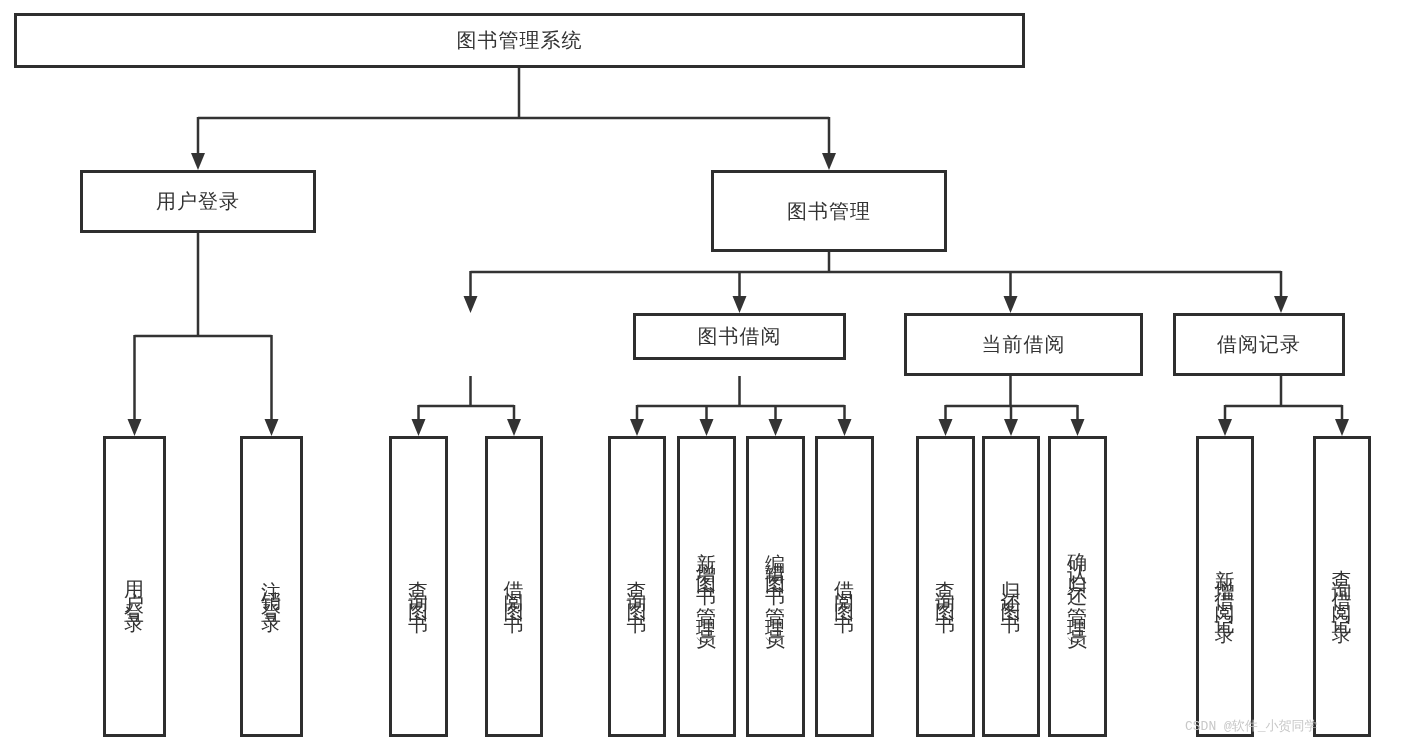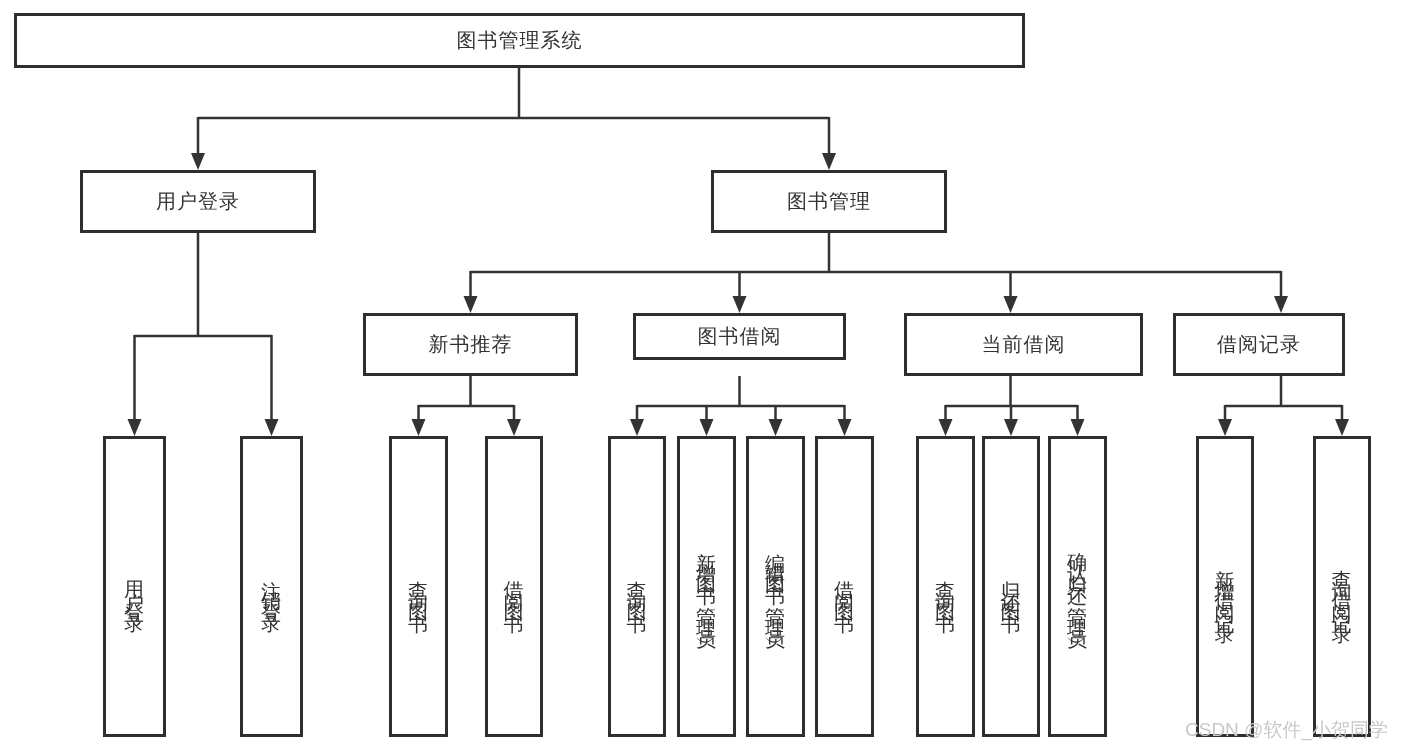--- a/index.html
+++ b/index.html
@@ -47,24 +47,25 @@
     font-size: 20px;
     line-height: 1;
     letter-spacing: 11px;
     color: #333333;
     white-space: nowrap;
   }
   .watermark {
     position: absolute;
     left: 1185px;
     top: 717px;
-    font-size: 19px;
+    font-size: 13px;
     color: #c8c8c8;
     z-index: 10;
     white-space: nowrap;
+    font-family: Liberation Mono, monospace;
   }
 </style>
 </head>
 <body>
 
 <div class="stage">
 
   <svg class="connectors" viewBox="0 0 1405 747" xmlns="http://www.w3.org/2000/svg">
     <path d="M519 68 V118 M198 118 H829 M198 117 V156 M829 117 V156
          M198 233 V336 M134.5 336 H271.5 M134.5 335 V422 M271.5 335 V422
@@ -92,23 +93,22 @@
       <polygon points="1004,419 1018,419 1011,436"></polygon>
       <polygon points="1070.5,419 1084.5,419 1077.5,436"></polygon>
       <polygon points="1218,419 1232,419 1225,436"></polygon>
       <polygon points="1335,419 1349,419 1342,436"></polygon>
     </g>
   </svg>
 
   <div class="hbox" style="left:14px; top:13px; width:1011px; height:55px;">图书管理系统</div>
 
   <div class="hbox" style="left:80px; top:170px; width:236px; height:63px;">用户登录</div>
-  <div class="hbox" style="left:711px; top:170px; width:236px; height:63px;">图书管理</div>
+  <div class="hbox" style="left:711px; top:170px; width:236px; height:82px;">图书管理</div>
 
-  <div class="hbox" style="left:363px; top:313px; width:215px; height:63px;">新书推荐</div>
   <div class="hbox" style="left:633px; top:313px; width:213px; height:47px;">图书借阅</div>
   <div class="hbox" style="left:904px; top:313px; width:239px; height:63px;">当前借阅</div>
   <div class="hbox" style="left:1173px; top:313px; width:172px; height:63px;">借阅记录</div>
 
   <div class="vbox" style="left:103px; top:436px; width:63px; height:301px;">
     <span>用户登录</span>
   </div>
   <div class="vbox" style="left:240px; top:436px; width:63px; height:301px;">
     <span>注销登录</span>
   </div>

